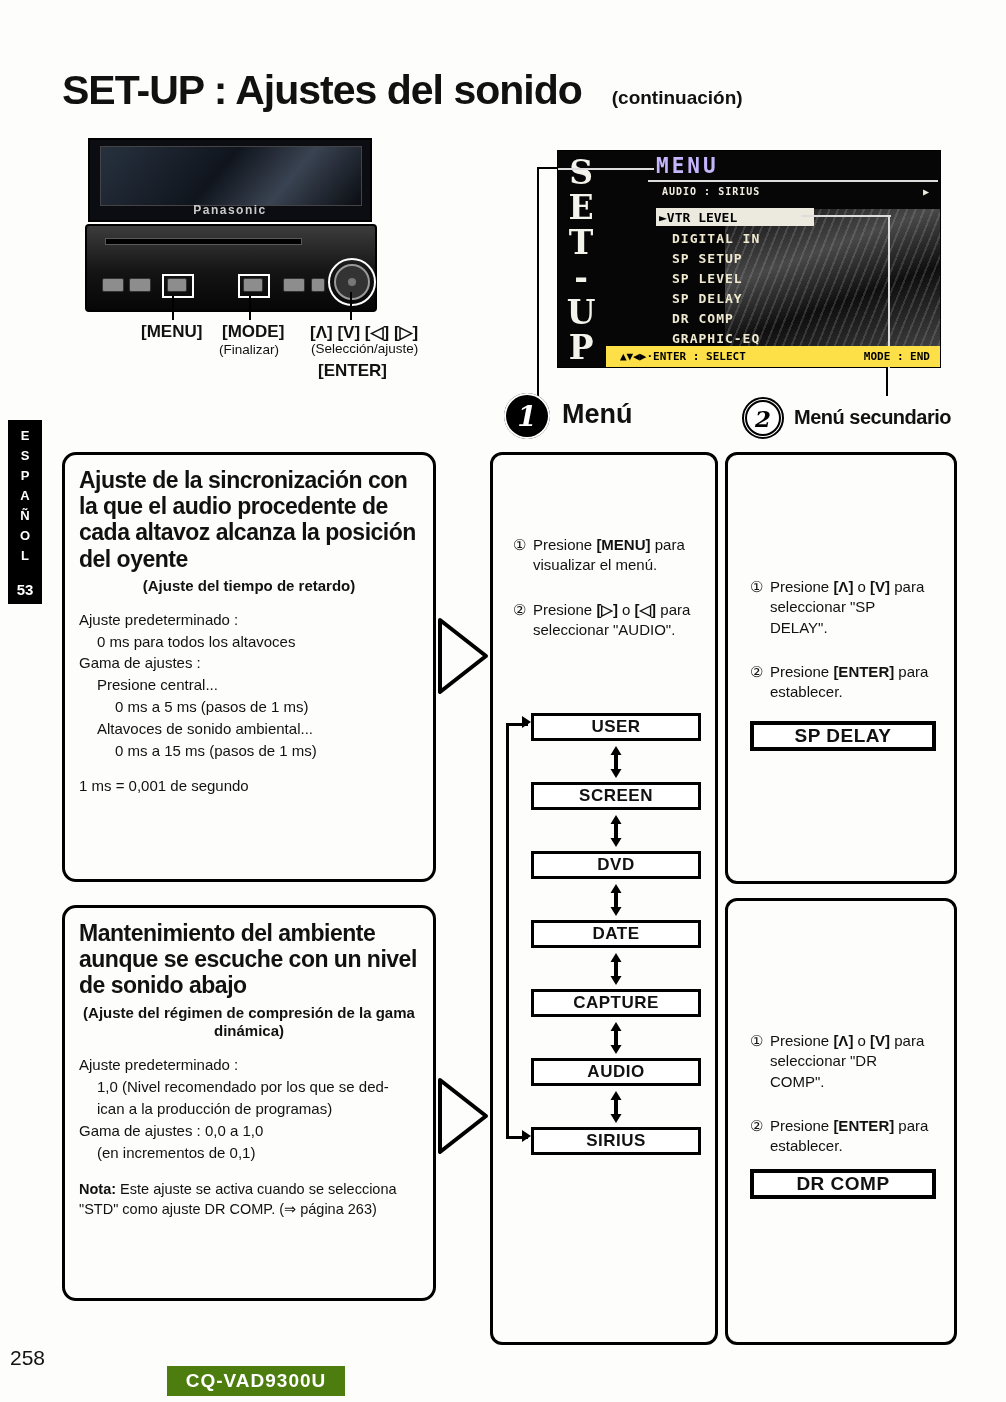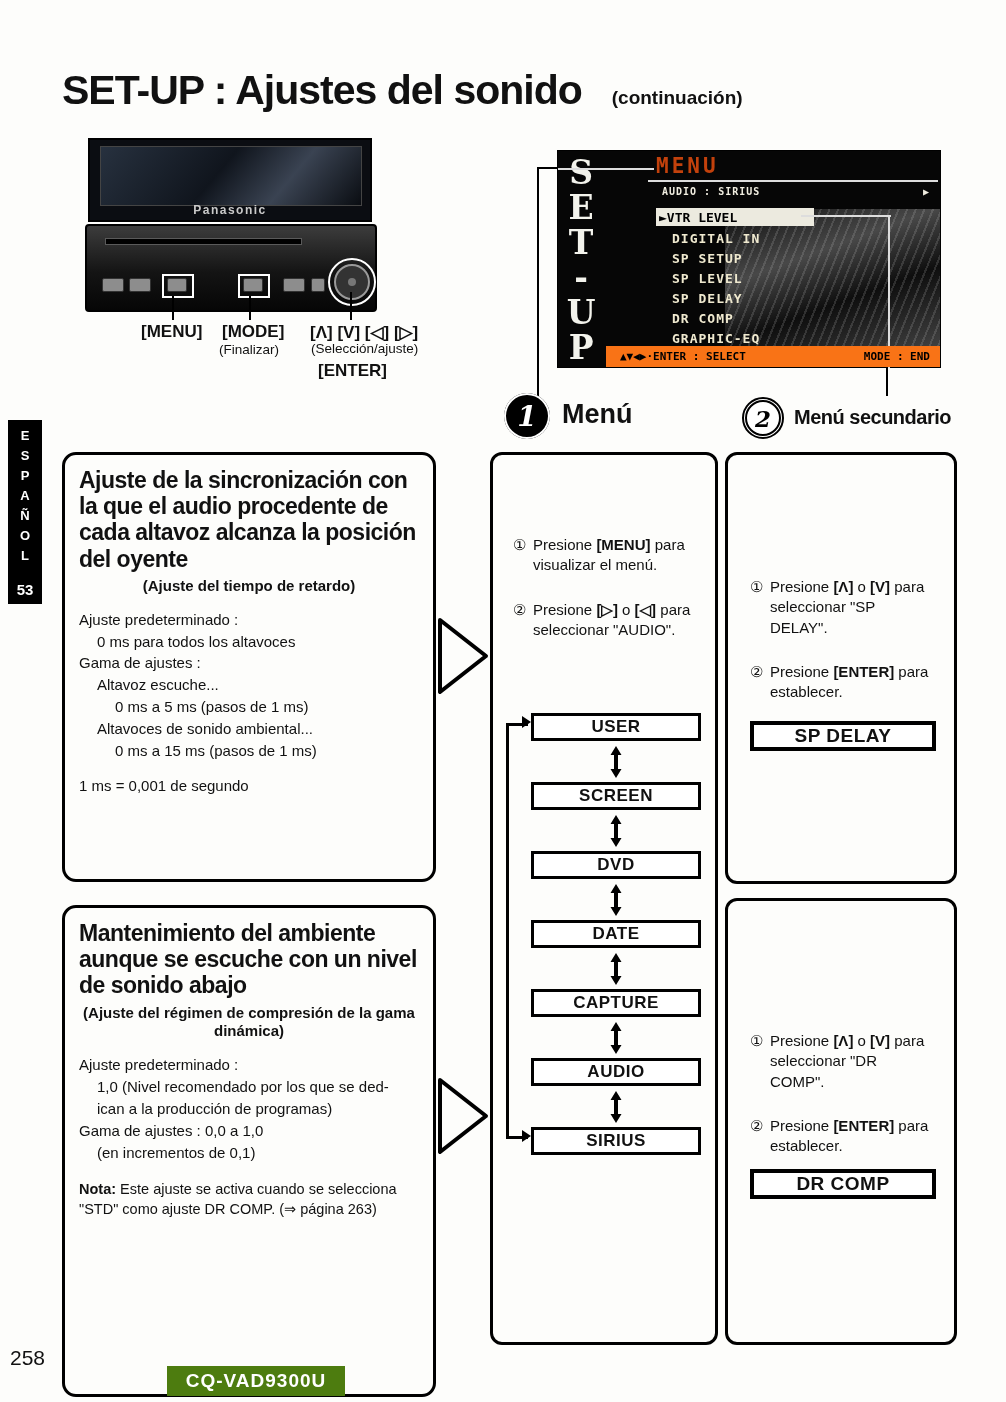--- a/index.html
+++ b/index.html
@@ -34,49 +34,49 @@
   .dev-label{position:absolute;font-weight:bold;font-size:17px;white-space:nowrap;}
   .dev-sublabel{position:absolute;font-size:13.5px;white-space:nowrap;}
   
   .osd{position:absolute;left:557px;top:150px;width:384px;height:218px;background:#060606;border:1px solid #000;box-sizing:border-box;}
   .osd-tex{position:absolute;right:0;top:58px;width:215px;height:140px;
     background:
       repeating-linear-gradient(112deg,rgba(215,215,215,.16) 0 2px,rgba(0,0,0,0) 2px 8px),
       linear-gradient(160deg,rgba(150,150,150,.05) 0%,rgba(180,180,180,.38) 35%,rgba(70,70,70,.12) 62%,rgba(205,205,205,.3) 100%);}
   .osd-vert{position:absolute;left:3px;top:2px;height:212px;writing-mode:vertical-rl;text-orientation:upright;
     font-family:"DejaVu Serif",serif;font-weight:bold;font-size:33px;letter-spacing:-4px;color:#f3f3ec;line-height:1.2;}
-  .osd-menu-title{position:absolute;left:98px;top:3px;color:#c2410c;font-family:"DejaVu Sans Mono",monospace;
+  .osd-menu-title{position:absolute;left:98px;top:3px;color:#c4b5fd;font-family:"DejaVu Sans Mono",monospace;
     font-weight:bold;font-size:21px;letter-spacing:3px;}
   .osd-title-line{position:absolute;left:90px;top:29px;width:290px;height:2px;background:#ddd;}
   .osd-bracket{position:absolute;left:0;top:17px;width:96px;height:2px;background:#ddd;}
   .osd-audio-row{position:absolute;left:104px;top:35px;width:268px;display:flex;justify-content:space-between;
     color:#f0ede0;font-family:"DejaVu Sans Mono",monospace;font-weight:bold;font-size:10px;letter-spacing:1px;}
   .osd-selected{position:absolute;left:98px;top:57px;width:158px;height:18px;background:#eceadf;color:#000;
     font-family:"DejaVu Sans Mono",monospace;font-weight:bold;font-size:13px;display:flex;align-items:center;padding:0 3px;box-sizing:border-box;}
   .osd-item{position:absolute;left:114px;color:#efe9cf;font-family:"DejaVu Sans Mono",monospace;font-weight:bold;font-size:13px;letter-spacing:1px;}
-  .osd-footer{position:absolute;left:48px;right:0;bottom:0;height:21px;background:#f97316;color:#000;
+  .osd-footer{position:absolute;left:48px;right:0;bottom:0;height:21px;background:#fde047;color:#000;
     display:flex;justify-content:space-between;align-items:center;padding:0 10px 0 14px;
     font-family:"DejaVu Sans Mono",monospace;font-weight:bold;font-size:11px;}
   .osd-line-h{position:absolute;left:243px;top:64px;width:90px;height:2px;background:#ddd;}
   .osd-line-v{position:absolute;left:330px;top:64px;width:2px;height:153px;background:#ddd;}
   
   .conn1{position:absolute;left:537px;top:167px;width:20px;height:229px;border-top:2px solid #000;border-left:2px solid #000;box-sizing:border-box;}
   .conn2{position:absolute;left:886px;top:368px;width:2px;height:28px;background:#000;}
   
   .badge1{position:absolute;left:504px;top:393px;width:46px;height:46px;border-radius:50%;background:#000;color:#fff;
     display:flex;align-items:center;justify-content:center;font-family:"DejaVu Serif",serif;font-style:italic;font-weight:bold;font-size:28px;
     box-shadow:0 0 0 2px #fff inset;}
   .badge2{position:absolute;left:742px;top:397px;width:42px;height:42px;border-radius:50%;border:5px double #000;background:#fff;color:#000;
     display:flex;align-items:center;justify-content:center;font-family:"DejaVu Serif",serif;font-style:italic;font-weight:bold;font-size:23px;box-sizing:border-box;}
   .flow-label1{position:absolute;left:562px;top:399px;font-size:27px;font-weight:bold;}
   .flow-label2{position:absolute;left:794px;top:406px;font-size:20px;font-weight:bold;letter-spacing:-0.5px;}
   
   .note-box{position:absolute;border:3px solid #000;border-radius:14px;padding:12px 14px;box-sizing:border-box;background:#fdfdfb;}
   .box-delay{left:62px;top:452px;width:374px;height:430px;}
-  .box-drcomp{left:62px;top:905px;width:374px;height:492px;}
+  .box-drcomp{left:62px;top:905px;width:374px;height:396px;}
   .box-title{font-size:23px;font-weight:bold;line-height:1.14;letter-spacing:-0.5px;}
   .box-sub{font-size:15px;font-weight:bold;margin-top:5px;line-height:1.25;text-align:center;}
   .box-body{margin-top:13px;font-size:15px;line-height:1.46;}
   .ind1{padding-left:18px;}
   .ind2{padding-left:36px;}
   .mt{margin-top:13px;}
   .note-para{margin-top:15px;font-size:14.5px;line-height:1.4;}
   .bold{font-weight:bold;}
   
   .flow-panel{position:absolute;border:3px solid #000;border-radius:12px;box-sizing:border-box;background:#fdfdfb;}
@@ -191,21 +191,21 @@
   <div class="badge2">2</div>
   <div class="flow-label2">Menú secundario</div>
 
   <div class="note-box box-delay">
     <div class="box-title">Ajuste de la sincronización con la que el audio procedente de cada altavoz alcanza la posición del oyente</div>
     <div class="box-sub">(Ajuste del tiempo de retardo)</div>
     <div class="box-body">
       <div>Ajuste predeterminado :</div>
       <div class="ind1">0 ms para todos los altavoces</div>
       <div>Gama de ajustes :</div>
-      <div class="ind1">Altavoz escuche...</div>
+      <div class="ind1">Presione central...</div>
       <div class="ind2">0 ms a 5 ms (pasos de 1 ms)</div>
       <div class="ind1">Altavoces de sonido ambiental...</div>
       <div class="ind2">0 ms a 15 ms (pasos de 1 ms)</div>
       <div class="mt">1 ms = 0,001 de segundo</div>
     </div>
   </div>
 
   <div class="note-box box-drcomp">
     <div class="box-title">Mantenimiento del ambiente aunque se escuche con un nivel de sonido abajo</div>
     <div class="box-sub">(Ajuste del régimen de compresión de la gama dinámica)</div>

